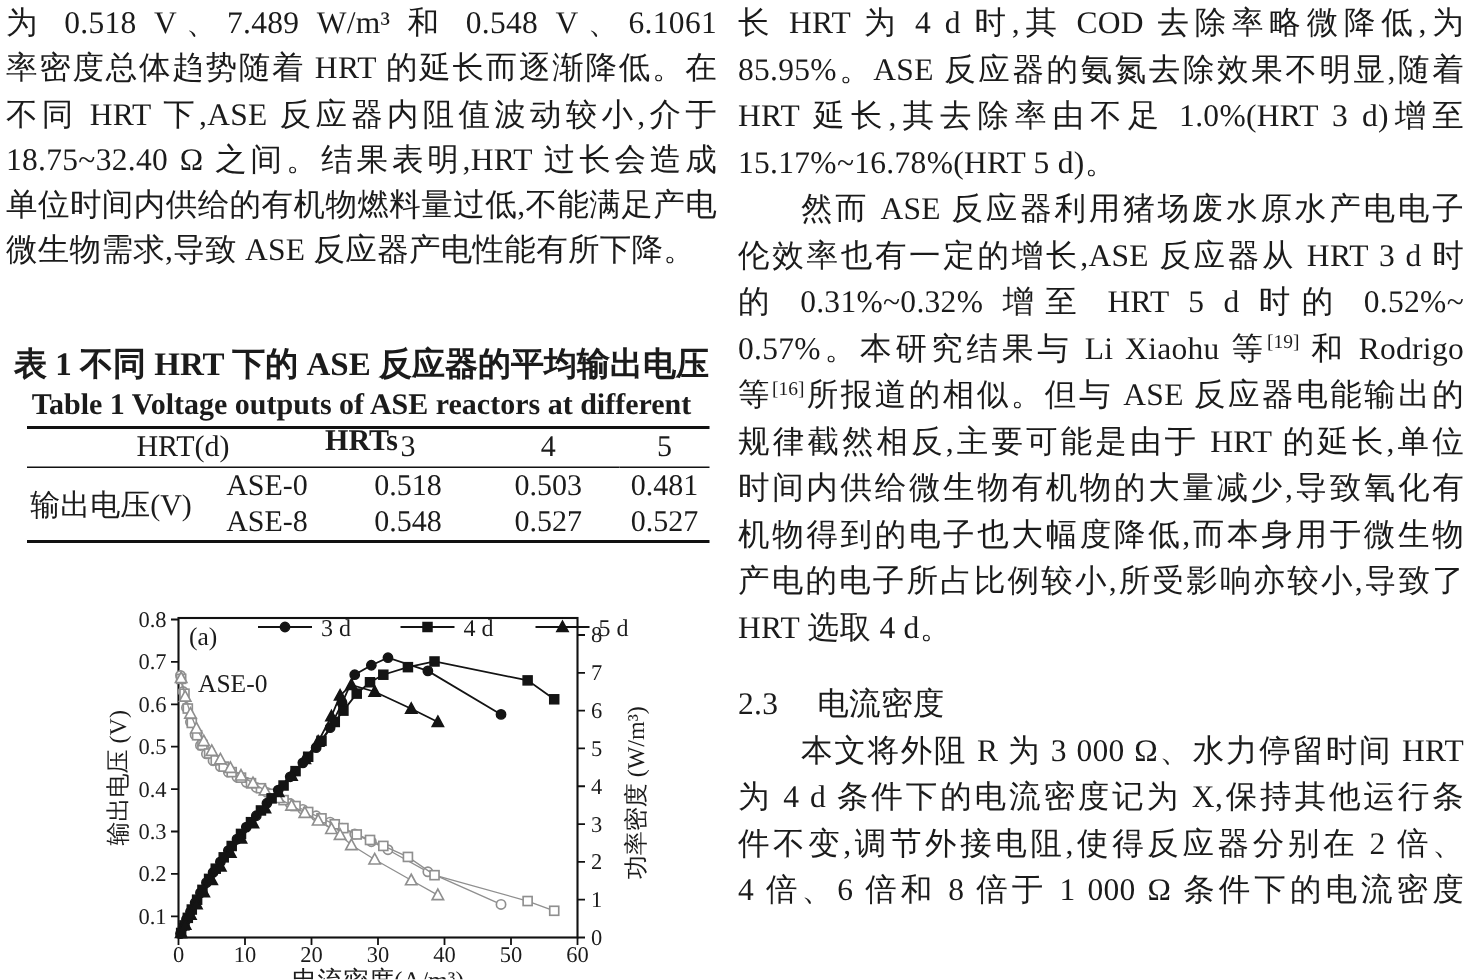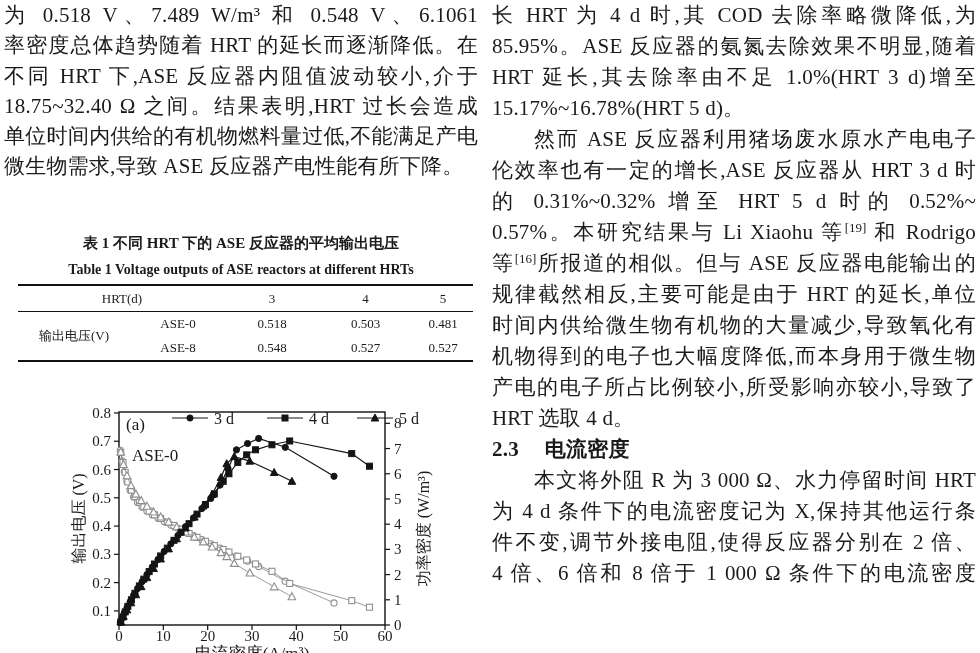--- a/index.html
+++ b/index.html
@@ -11,33 +11,33 @@
   .col{position:absolute;top:0;}
   .col-left{left:4px;width:474px;}
   .col-right{left:492px;width:484px;}
   .tline{height:30.3px;line-height:30.3px;font-size:21px;
          text-align:justify;text-align-last:justify;text-justify:distribute;
          overflow:hidden;white-space:normal;letter-spacing:0.2px;}
   .col-right .tline{height:31px;line-height:31px;}
   .tline.lastline{text-align-last:left;}
   .tline.indent{text-indent:42px;}
   .sup{font-size:13px;position:relative;top:-7px;letter-spacing:0;}
-  .heading{font-weight:bold;text-align-last:left;}
+  .heading{font-weight:normal;text-align-last:left;margin-top:20px;}
   .heading .hnum{margin-right:26px;}
 
   
   .cap{position:absolute;left:0;width:474px;text-align:center;font-weight:bold;}
-  .cap-zh{top:231px;font-size:15px;height:24px;line-height:24px;}
-  .cap-en{top:258px;font-size:14px;height:24px;line-height:24px;}
+  .cap-zh{top:231px;font-size:22px;height:24px;line-height:24px;}
+  .cap-en{top:258px;font-size:20px;height:24px;line-height:24px;}
 
   
   .dtable{position:absolute;left:14px;top:284px;width:455px;
           border-top:2.5px solid #111;border-bottom:2.5px solid #111;
           display:grid;grid-template-columns:112px 96px 92px 95px 60px;
-          grid-template-rows:26px 24px 24px;font-size:13px;}
+          grid-template-rows:26px 24px 24px;font-size:20px;}
   .dtable .cell{display:flex;align-items:center;justify-content:center;}
   .dtable .hd{border-bottom:1.5px solid #111;}
   .hdr-span{grid-column:1/3;}
   .rowlabel{grid-row:2/4;grid-column:1;}
 
   
   .figure{position:absolute;left:60px;top:400px;width:420px;height:253px;}
   .figure svg{display:block;}
 </style>
 </head>

